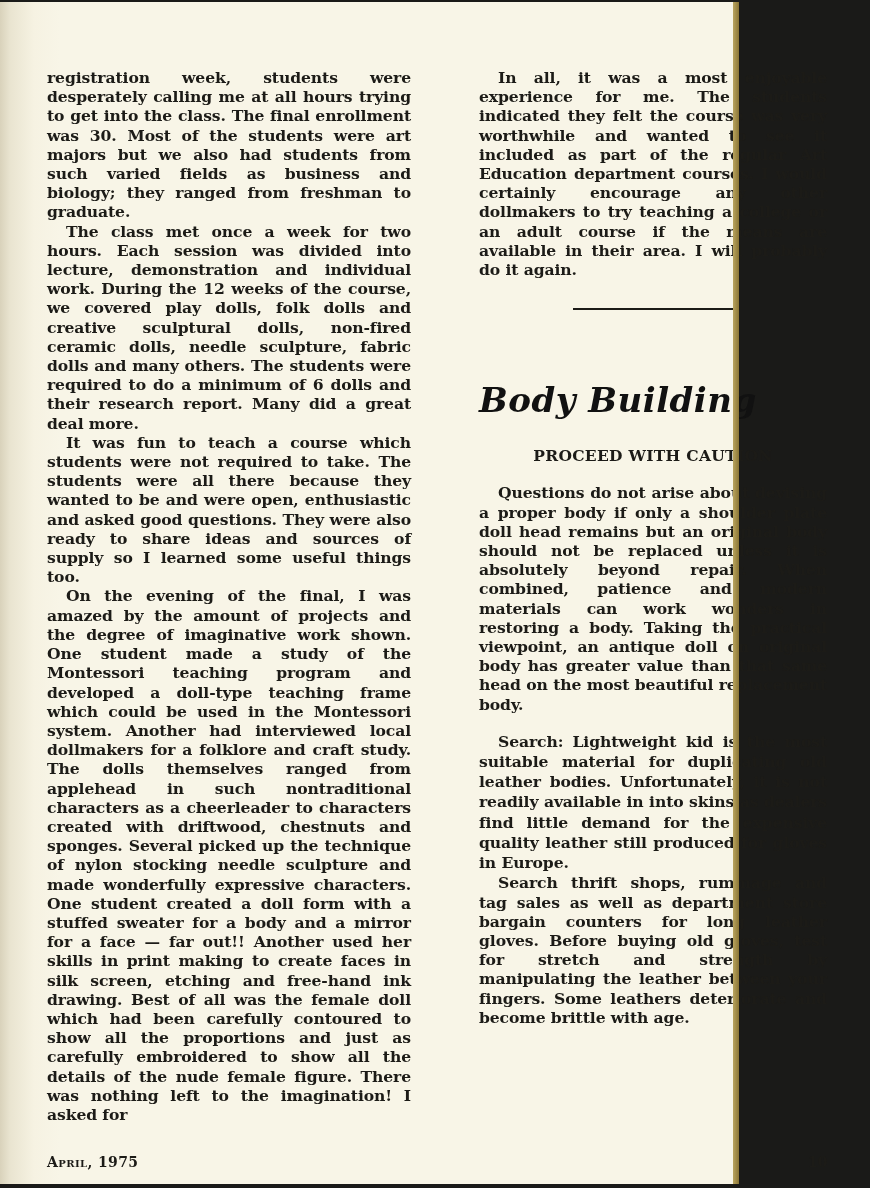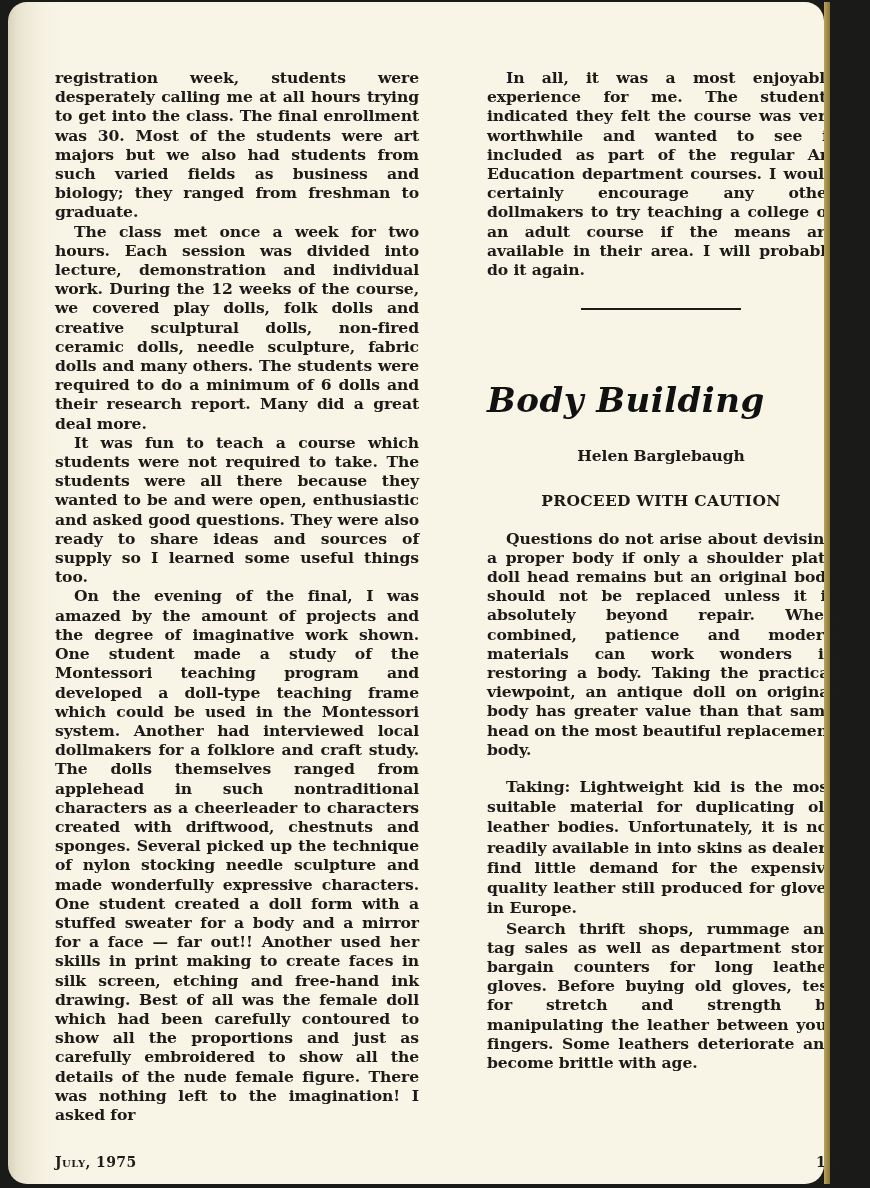--- a/index.html
+++ b/index.html
@@ -2,23 +2,22 @@
 <html><head>
   <meta charset="utf-8">
   <style>
     html, body { margin: 0; padding: 0; }
     body {
       width: 870px; height: 1188px; overflow: hidden;
       background: #1a1a18;
       position: relative;
     }
     .page {
-      position: absolute; left: 8px; top: 2px; width: 816px; height: 1182px;
+      position: absolute; left: 0; top: 2px; width: 733px; height: 1182px;
       background: linear-gradient(to right, #d9d2bb 0px, #e9e4d0 10px, #f6f2e2 34px, #f8f5e7 60px, #f8f5e7 820px, #f4efdc 850px, #ece4c4 862px);
-      border-radius: 19px;
     }
     .page::after {
       content: ""; position: absolute; right: -6px; top: 0; width: 6px; height: 100%;
       background: linear-gradient(to right, #b9a45e, #8a7536);
     }
     .col {
       position: absolute; top: 66px;
       font-family: "DejaVu Serif", serif;
       font-size: 15.6px; line-height: 19.2px;
       color: #1c1b17;
@@ -71,24 +70,23 @@
     <p class="bold ind sep-left">It was fun to teach a course which students were not required to take. The students were all there because they wanted to be and were open, enthusiastic and asked good questions. They were also ready to share ideas and sources of supply so I learned some useful things too.</p>
     <p class="bold ind sep-left">On the evening of the final, I was amazed by the amount of projects and the degree of imaginative work shown. One student made a study of the Montessori teaching program and developed a doll-type teaching frame which could be used in the Montessori system. Another had interviewed local dollmakers for a folklore and craft study. The dolls themselves ranged from applehead in such nontraditional characters as a cheerleader to characters created with driftwood, chestnuts and sponges. Several picked up the technique of nylon stocking needle sculpture and made wonderfully expressive characters. One student created a doll form with a stuffed sweater for a body and a mirror for a face — far out!! Another used her skills in print making to create faces in silk screen, etching and free-hand ink drawing. Best of all was the female doll which had been carefully contoured to show all the proportions and just as carefully embroidered to show all the details of the nude female figure. There was nothing left to the imagination! I asked for</p>
   </div>
 
   <div class="col col-right">
     <p class="bold ind sep-right">In all, it was a most enjoyable experience for me. The students indicated they felt the course was very worthwhile and wanted to see it included as part of the regular Art Education department courses. I would certainly encourage any other dollmakers to try teaching a college or an adult course if the means are available in their area. I will probably do it again.</p>
 
     <div class="rule"></div>
 
     <div class="title-script">Body Building</div>
-    <div class="byline">Helen Barglebaugh</div>
 
     <div class="heading h-caution">PROCEED WITH CAUTION</div>
     <p class="bold ind after-caution">Questions do not arise about devising a proper body if only a shoulder plate doll head remains but an original body should not be replaced unless it is absolutely beyond repair. When combined, patience and modern materials can work wonders in restoring a body. Taking the practical viewpoint, an antique doll on original body has greater value than that same head on the most beautiful replacement body.</p>
 
-    <p class="ind after-head"><span class="bold">Taking:</span> <span class="bold">Lightweight kid is the most suitable material for duplicating old leather bodies. Unfortunately, it is not readily available in into skins as dealers find little demand for the expensive quality leather still produced for gloves in Europe.</span></p>
+    <p class="ind after-head"><span class="bold">Search:</span> <span class="bold">Lightweight kid is the most suitable material for duplicating old leather bodies. Unfortunately, it is not readily available in into skins as dealers find little demand for the expensive quality leather still produced for gloves in Europe.</span></p>
     <p class="bold ind sep-right">Search thrift shops, rummage and tag sales as well as department store bargain counters for long leather gloves. Before buying old gloves, test for stretch and strength by manipulating the leather between your fingers. Some leathers deteriorate and become brittle with age.</p>
   </div>
 
-  <div class="footer footer-left">July, 1975</div>
+  <div class="footer footer-left">April, 1975</div>
   <div class="footer footer-right">10</div>
 </div>
 
 </body></html>

